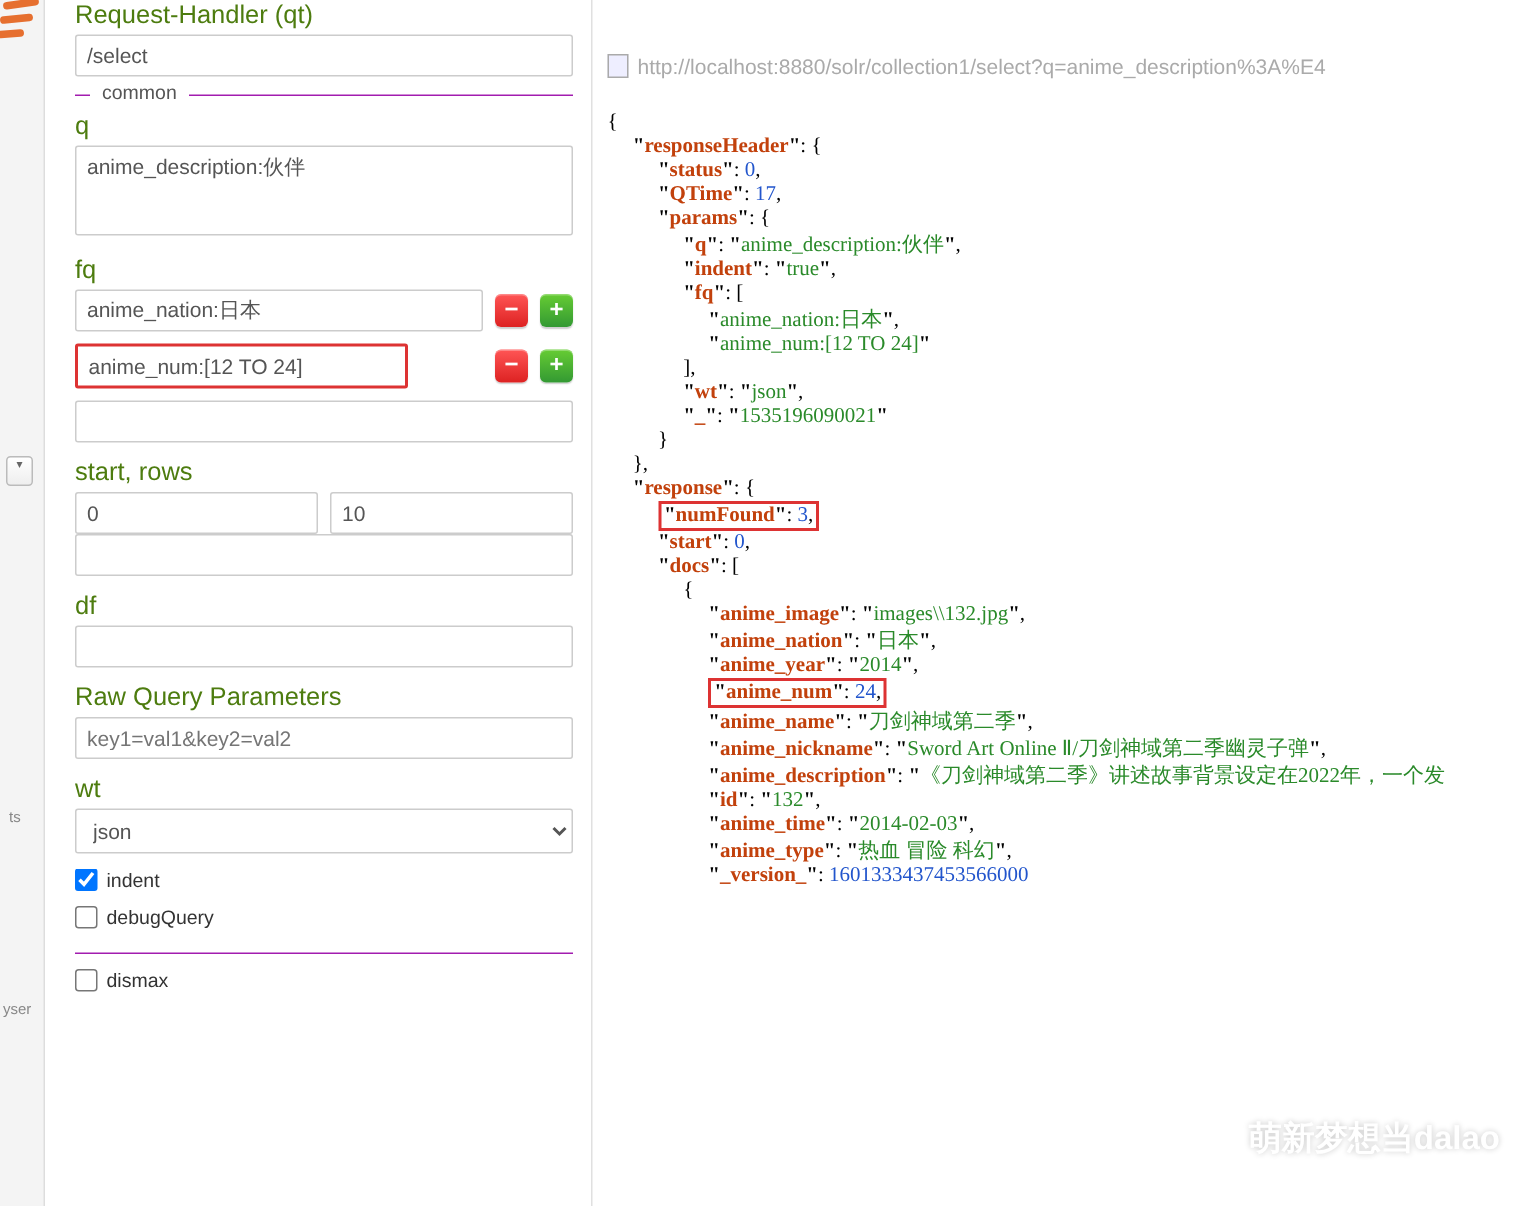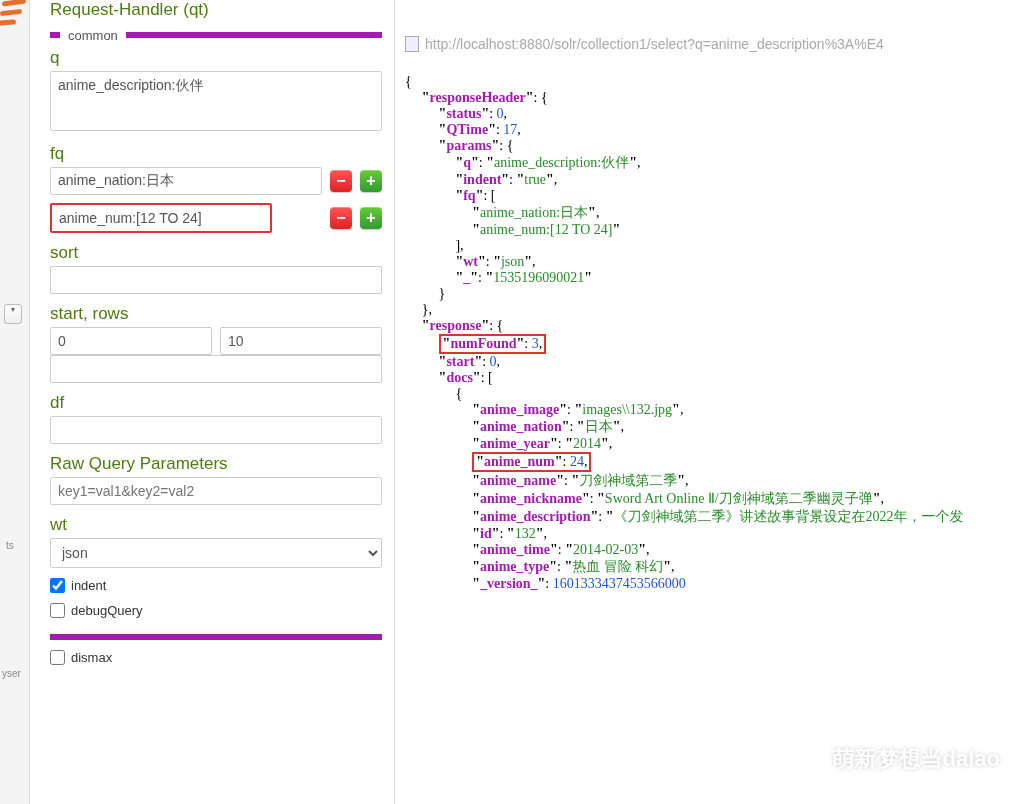--- a/index.html
+++ b/index.html
@@ -5,34 +5,34 @@
 * { box-sizing: border-box; margin: 0; padding: 0; }
 body { font-family: "Helvetica Neue", Arial, sans-serif; font-size: 13px; color: #333; background: #fff; width: 1020px; height: 804px; overflow: hidden; position: relative; }
 .container { display: flex; height: 100%; }
 .sidebar-sliver { width: 30px; background: #f4f4f4; border-right: 1px solid #ddd; position: relative; }
 .sidebar-sliver .tab { position: absolute; font-size: 10px; color: #888; writing-mode: horizontal-tb; }
 .form-panel { width: 365px; padding: 0 12px 10px 20px; border-right: 1px solid #e0e0e0; }
 .result-panel { flex: 1; padding: 0 0 16px 10px; font-family: Consolas, "Courier New", monospace; font-size: 14px; white-space: pre; overflow: hidden; }
 label.fld-label { display:block; color:#4d7c0f; font-size:17px; margin:10px 0 3px 0; }
 input[type=text], textarea, select { width: 100%; border: 1px solid #ccc; padding: 5px 7px; font-size: 14px; color: #555; background:#fff; border-radius:2px; font-family: inherit; }
 textarea { resize: none; }
-.fieldset-line { border-top: 6px solid #a21caf; margin: 12px 0 4px; position: relative; }
+.fieldset-line { border-top: 1px solid #a21caf; margin: 12px 0 4px; position: relative; }
 .fieldset-line span { position: absolute; top: -10px; left: 10px; background: #fff; padding: 0 8px; color: #555; }
 .row { display:flex; gap:8px; }
 .fq-row { display:flex; align-items:center; gap:8px; margin-bottom:8px; }
 .fq-row input { flex:1; }
 .icon-btn { width:22px; height:22px; border-radius:4px; display:flex; align-items:center; justify-content:center; color:#fff; font-weight:bold; font-size:16px; line-height:1; cursor:pointer; box-shadow: inset 0 1px rgba(255,255,255,.3), 0 1px 1px rgba(0,0,0,.2); }
 .icon-minus { background: linear-gradient(#f55,#d22); }
 .icon-plus { background: linear-gradient(#6c3,#393); }
 .highlight-box { border: 2px solid #d33 !important; }
 .checkbox-row { display:flex; align-items:center; gap:6px; margin-top:10px; color:#333; }
 .checkbox-row input { width:15px; height:15px; }
 .url-bar { color:#aaa; font-size:14px; padding:4px 0 6px; font-family: Arial, sans-serif; white-space: nowrap; }
 .url-bar .doc-icon { display:inline-block; width:14px; height:16px; border:1px solid #aaa; vertical-align:-3px; margin-right:6px; background:#eef; }
-.json-key { color:#a21caf; font-weight:bold; font-family: "SimSun", serif; }
+.json-key { color:#c2410c; font-weight:bold; font-family: "SimSun", serif; }
 .json-str { color:#2a8a2a; font-family: "SimSun", serif; }
 .json-num { color:#25c; font-family: "SimSun", serif; }
 .json-q { color:#000; font-family: "SimSun", serif; font-weight:bold;}
 .brk { color:#000; font-family:"SimSun", serif; }
 .red-box { border:2px solid #d33; padding:0 2px; display:inline-block; }
 .watermark { position:absolute; right:20px; bottom:30px; display:flex; align-items:center; gap:8px; opacity:.55; color:#fff; font-size:22px; font-weight:bold; text-shadow: 0 0 4px rgba(0,0,0,.4); flex-direction: column; }
 .watermark .wm-icon { width:36px; height:36px; border-radius:50%; background:#fff; opacity:.9; }
 .half { width:48%; }
 .logo-corner { position:absolute; top:0; left:-8px; width:34px; height:34px; }
 .logo-corner div { position:absolute; border-radius:3px; background:#e66f2f; }
@@ -48,20 +48,21 @@
       <div style="width:22px;height:5px;top:10px;left:8px;transform:rotate(-6deg)"></div>
       <div style="width:18px;height:5px;top:20px;left:6px;transform:rotate(-4deg)"></div>
     </div>
     <div style="position:absolute;top:304px;left:4px;width:18px;height:20px;border:1px solid #bbb;border-radius:3px;background:linear-gradient(#fff,#eee);font-size:8px;text-align:center;line-height:9px;color:#666;">▾</div>
     <span class="tab" style="top:540px;left:6px">ts</span>
     <span class="tab" style="top:668px;left:2px">yser</span>
   </div>
 
   <div class="form-panel">
     <label class="fld-label" style="margin-top:0">Request-Handler (qt)</label>
+    <input type="text" value="/select" style="">
 
     <div class="fieldset-line">
         <span>common</span>
       </div>
 
     <label class="fld-label">q</label>
     <textarea rows="3" style="">anime_description:伙伴</textarea>
 
     <label class="fld-label">fq</label>
     <div class="fq-row">
@@ -69,21 +70,20 @@
       <div class="icon-btn icon-minus">−</div>
       <div class="icon-btn icon-plus">+</div>
     </div>
     <div class="fq-row">
       <input type="text" class="highlight-box" style="width: 220px;" value="anime_num:[12 TO 24]">
       <div style="width:42px"></div>
       <div class="icon-btn icon-minus">−</div>
       <div class="icon-btn icon-plus">+</div>
     </div>
 
-    <label class="fld-label">sort</label>
     <input type="text" value="" style="">
 
     <label class="fld-label">start, rows</label>
     <div class="row">
       <input type="text" class="half" value="0" style="">
       <input type="text" class="half" value="10" style="">
     </div>
 
     <input type="text" value="" style="">
 

